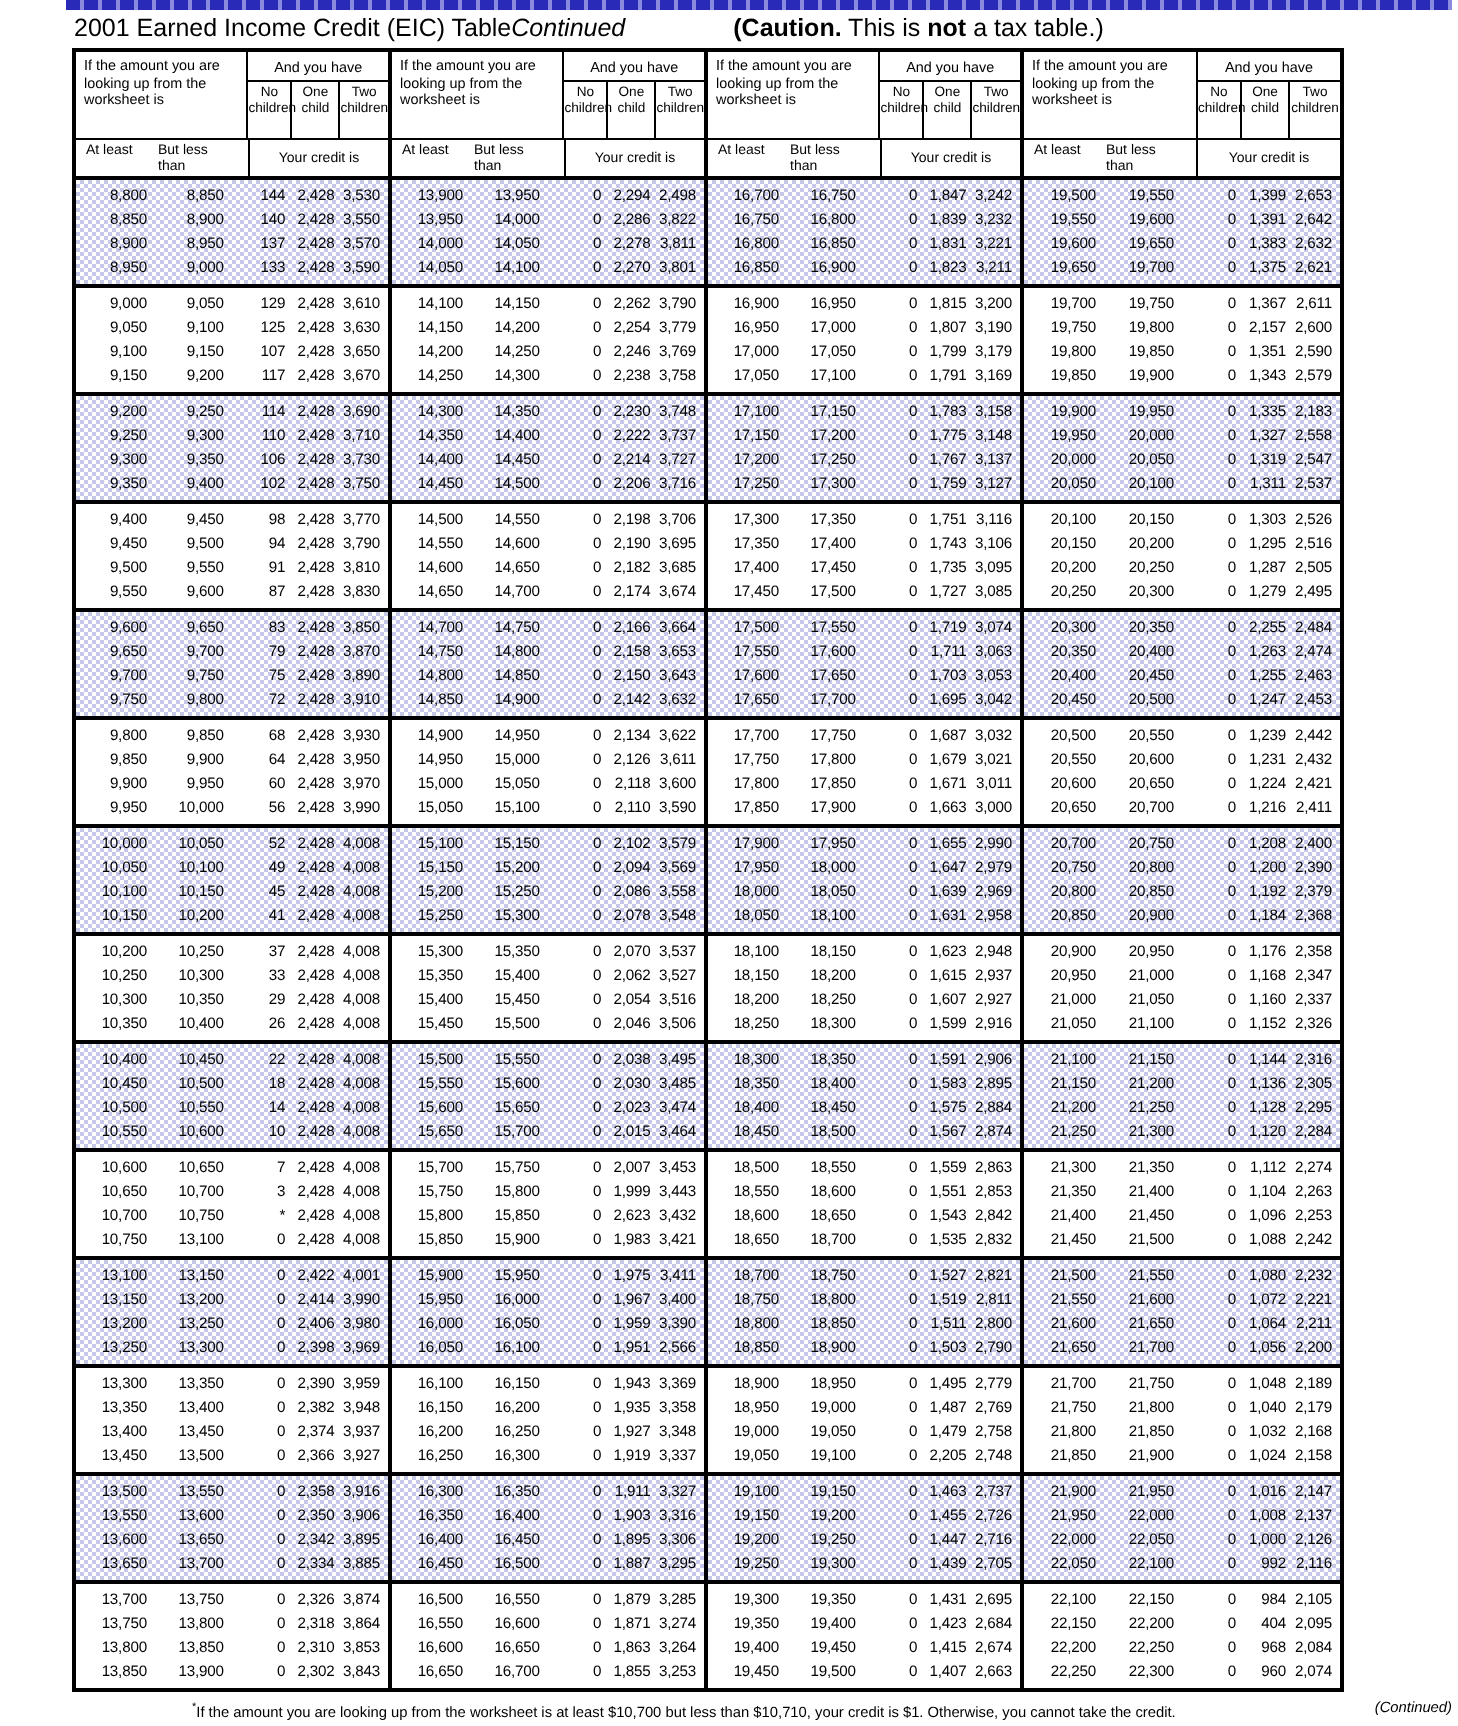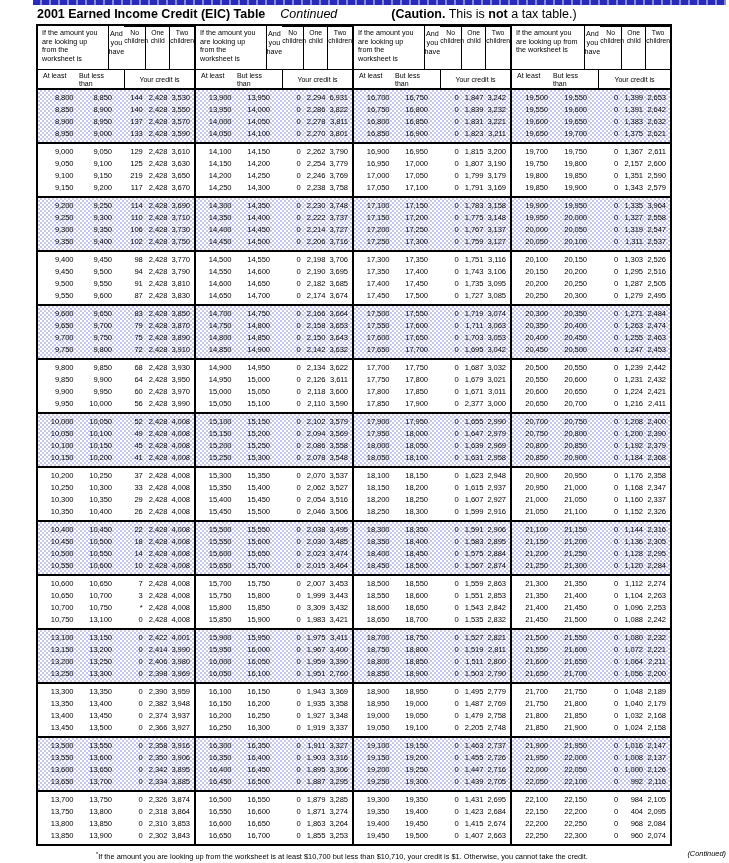--- a/index.html
+++ b/index.html
@@ -4,32 +4,32 @@
 <style>
   html,body{margin:0;padding:0;background:#fff;}
   .page{position:relative;width:729px;height:863px;background:#fff;color:#000;
         font-family:"Liberation Sans",sans-serif;overflow:hidden;}
   *{box-sizing:border-box;}
 
   .topbar{position:absolute;left:33px;top:0;width:693px;height:5px;
           background:repeating-linear-gradient(90deg,var(--topbar,#2a2ab8) 0 7px,#8a8ade 7px 9px);}
 
   .titlebar{position:absolute;left:37px;top:7px;width:644px;font-size:12.5px;line-height:14px;white-space:nowrap;}
-  .t-main{font-weight:bold;}
-  .t-cont{font-style:italic;margin-left:15px;}
+  .t-main{font-weight:normal;}
+  .t-cont{font-style:italic;margin-left:0;}
   .t-caution{margin-left:54px;}
   .t-caution b{font-weight:bold;}
 
   .table{position:absolute;left:36px;top:24px;display:flex;border:2px solid #000;background:#fff;}
   .group{width:158px;border-right:2px solid #000;display:flex;flex-direction:column;}
   .group:last-child{border-right:none;}
 
   .ghead{height:44px;border-bottom:1px solid #000;display:flex;}
   .gh-left{width:87px;border-right:1px solid #000;font-size:7.2px;line-height:8.6px;padding:3px 6px 0 4px;}
-  .gh-right{flex:1;display:flex;flex-direction:row;}
+  .gh-right{flex:1;display:flex;flex-direction:column;}
   .gh-andyou{height:14px;text-align:center;font-size:7.2px;padding-top:3px;}
   .gh-kids{flex:1;display:flex;border-top:1px solid #000;}
   .kid{border-right:1px solid #000;font-size:6.8px;line-height:7.6px;text-align:center;padding-top:2px;}
   .kid.k0{width:22px;}.kid.k1{width:24px;}.kid.k2{flex:1;border-right:none;}
 
   .subhead{height:20px;display:flex;border-bottom:2px solid #000;font-size:7px;line-height:7.6px;}
   .sh-c0{width:41px;padding:2px 12px 0 5px;}
   .sh-c1{width:46px;padding:2px 6px 0 0;border-right:1px solid #000;}
   .sh-credit{flex:1;text-align:center;padding-top:6px;}
 
@@ -122,21 +122,21 @@
             <div class="trow">
               <div class="tcell c0">9,050</div>
               <div class="tcell c1">9,100</div>
               <div class="tcell c2">125</div>
               <div class="tcell c3">2,428</div>
               <div class="tcell c4">3,630</div>
             </div>
             <div class="trow">
               <div class="tcell c0">9,100</div>
               <div class="tcell c1">9,150</div>
-              <div class="tcell c2">219</div>
+              <div class="tcell c2">107</div>
               <div class="tcell c3">2,428</div>
               <div class="tcell c4">3,650</div>
             </div>
             <div class="trow">
               <div class="tcell c0">9,150</div>
               <div class="tcell c1">9,200</div>
               <div class="tcell c2">117</div>
               <div class="tcell c3">2,428</div>
               <div class="tcell c4">3,670</div>
             </div>
@@ -521,21 +521,21 @@
         <div class="sh-c1">But less than</div>
         <div class="sh-credit">Your credit is</div>
       </div>
       <div class="gbody">
           <div class="band shaded">
             <div class="trow">
               <div class="tcell c0">13,900</div>
               <div class="tcell c1">13,950</div>
               <div class="tcell c2">0</div>
               <div class="tcell c3">2,294</div>
-              <div class="tcell c4">6,931</div>
+              <div class="tcell c4">2,498</div>
             </div>
             <div class="trow">
               <div class="tcell c0">13,950</div>
               <div class="tcell c1">14,000</div>
               <div class="tcell c2">0</div>
               <div class="tcell c3">2,286</div>
               <div class="tcell c4">3,822</div>
             </div>
             <div class="trow">
               <div class="tcell c0">14,000</div>
@@ -804,21 +804,21 @@
               <div class="tcell c0">15,750</div>
               <div class="tcell c1">15,800</div>
               <div class="tcell c2">0</div>
               <div class="tcell c3">1,999</div>
               <div class="tcell c4">3,443</div>
             </div>
             <div class="trow">
               <div class="tcell c0">15,800</div>
               <div class="tcell c1">15,850</div>
               <div class="tcell c2">0</div>
-              <div class="tcell c3">3,309</div>
+              <div class="tcell c3">2,623</div>
               <div class="tcell c4">3,432</div>
             </div>
             <div class="trow">
               <div class="tcell c0">15,850</div>
               <div class="tcell c1">15,900</div>
               <div class="tcell c2">0</div>
               <div class="tcell c3">1,983</div>
               <div class="tcell c4">3,421</div>
             </div>
           </div>
@@ -842,21 +842,21 @@
               <div class="tcell c1">16,050</div>
               <div class="tcell c2">0</div>
               <div class="tcell c3">1,959</div>
               <div class="tcell c4">3,390</div>
             </div>
             <div class="trow">
               <div class="tcell c0">16,050</div>
               <div class="tcell c1">16,100</div>
               <div class="tcell c2">0</div>
               <div class="tcell c3">1,951</div>
-              <div class="tcell c4">2,760</div>
+              <div class="tcell c4">2,566</div>
             </div>
           </div>
           <div class="band">
             <div class="trow">
               <div class="tcell c0">16,100</div>
               <div class="tcell c1">16,150</div>
               <div class="tcell c2">0</div>
               <div class="tcell c3">1,943</div>
               <div class="tcell c4">3,369</div>
             </div>
@@ -1132,21 +1132,21 @@
               <div class="tcell c0">17,800</div>
               <div class="tcell c1">17,850</div>
               <div class="tcell c2">0</div>
               <div class="tcell c3">1,671</div>
               <div class="tcell c4">3,011</div>
             </div>
             <div class="trow">
               <div class="tcell c0">17,850</div>
               <div class="tcell c1">17,900</div>
               <div class="tcell c2">0</div>
-              <div class="tcell c3">2,377</div>
+              <div class="tcell c3">1,663</div>
               <div class="tcell c4">3,000</div>
             </div>
           </div>
           <div class="band shaded">
             <div class="trow">
               <div class="tcell c0">17,900</div>
               <div class="tcell c1">17,950</div>
               <div class="tcell c2">0</div>
               <div class="tcell c3">1,655</div>
               <div class="tcell c4">2,990</div>
@@ -1463,21 +1463,21 @@
               <div class="tcell c3">1,343</div>
               <div class="tcell c4">2,579</div>
             </div>
           </div>
           <div class="band shaded">
             <div class="trow">
               <div class="tcell c0">19,900</div>
               <div class="tcell c1">19,950</div>
               <div class="tcell c2">0</div>
               <div class="tcell c3">1,335</div>
-              <div class="tcell c4">3,964</div>
+              <div class="tcell c4">2,183</div>
             </div>
             <div class="trow">
               <div class="tcell c0">19,950</div>
               <div class="tcell c1">20,000</div>
               <div class="tcell c2">0</div>
               <div class="tcell c3">1,327</div>
               <div class="tcell c4">2,558</div>
             </div>
             <div class="trow">
               <div class="tcell c0">20,000</div>
@@ -1522,21 +1522,21 @@
               <div class="tcell c2">0</div>
               <div class="tcell c3">1,279</div>
               <div class="tcell c4">2,495</div>
             </div>
           </div>
           <div class="band shaded">
             <div class="trow">
               <div class="tcell c0">20,300</div>
               <div class="tcell c1">20,350</div>
               <div class="tcell c2">0</div>
-              <div class="tcell c3">1,271</div>
+              <div class="tcell c3">2,255</div>
               <div class="tcell c4">2,484</div>
             </div>
             <div class="trow">
               <div class="tcell c0">20,350</div>
               <div class="tcell c1">20,400</div>
               <div class="tcell c2">0</div>
               <div class="tcell c3">1,263</div>
               <div class="tcell c4">2,474</div>
             </div>
             <div class="trow">

